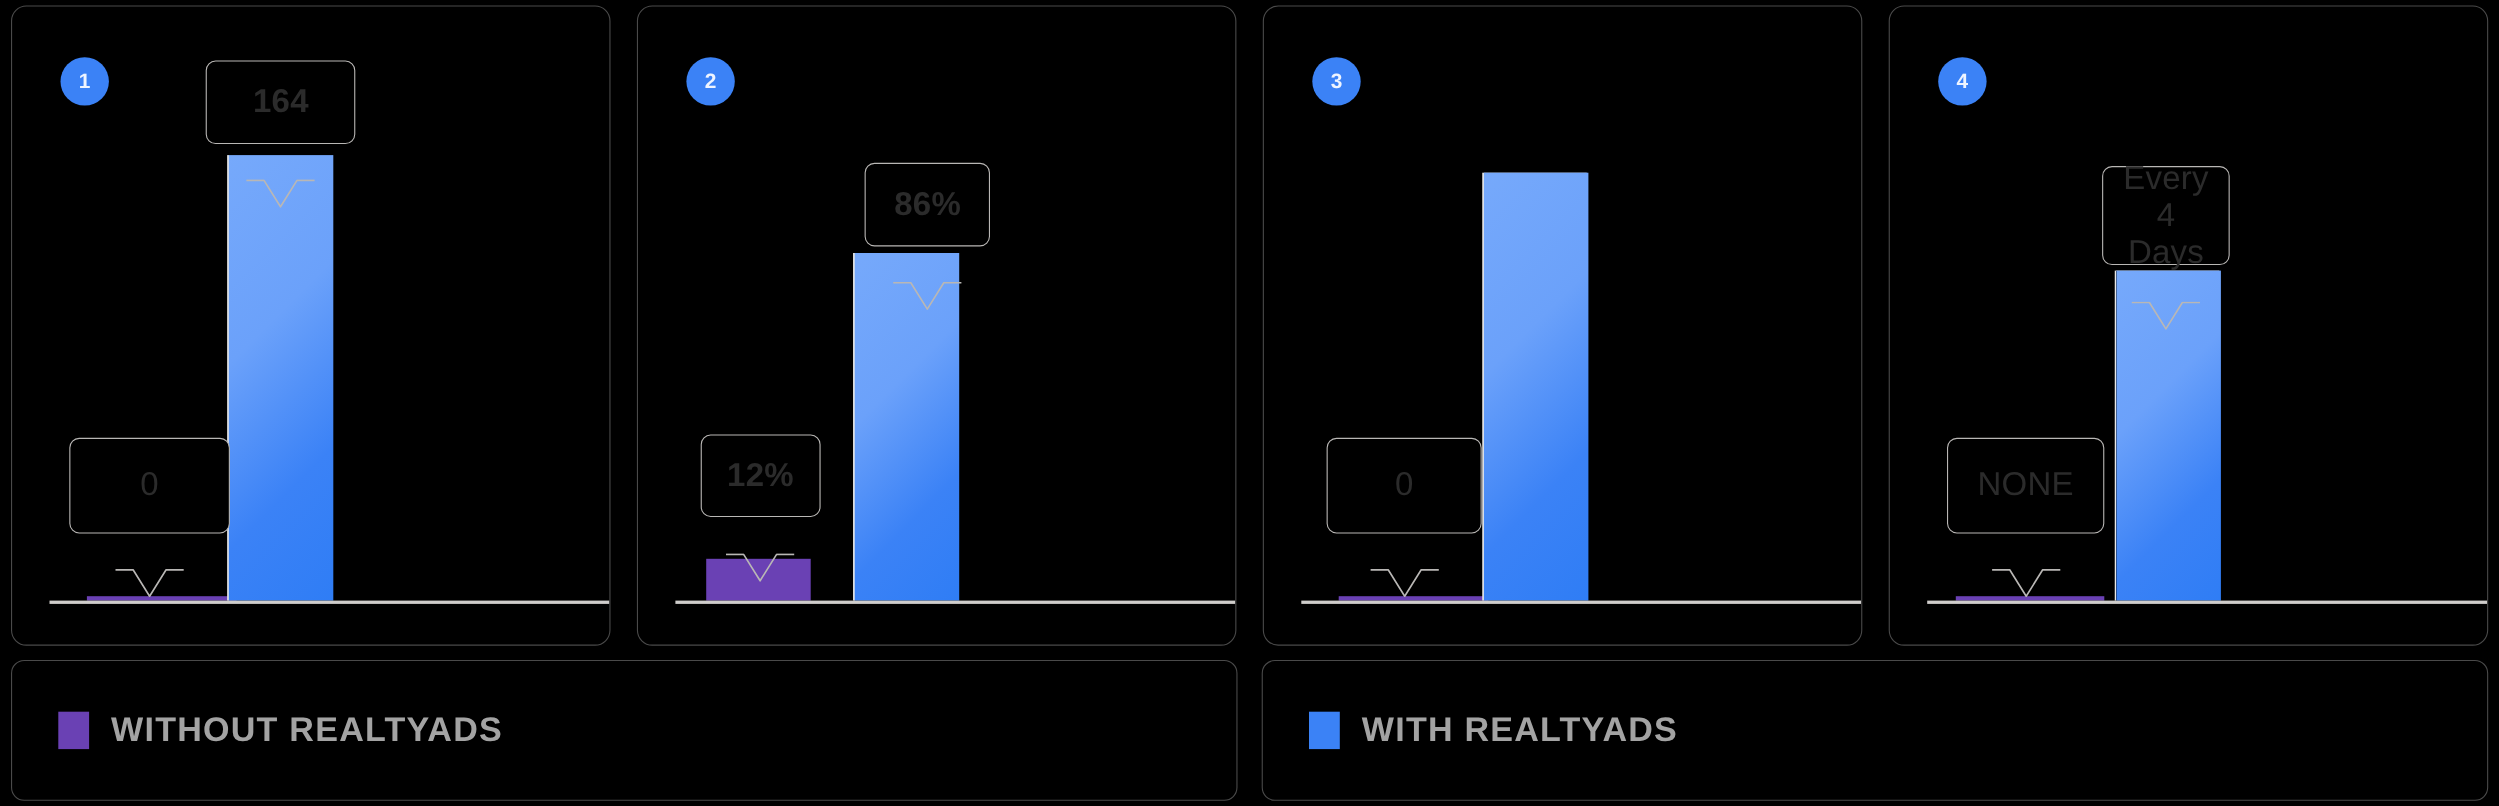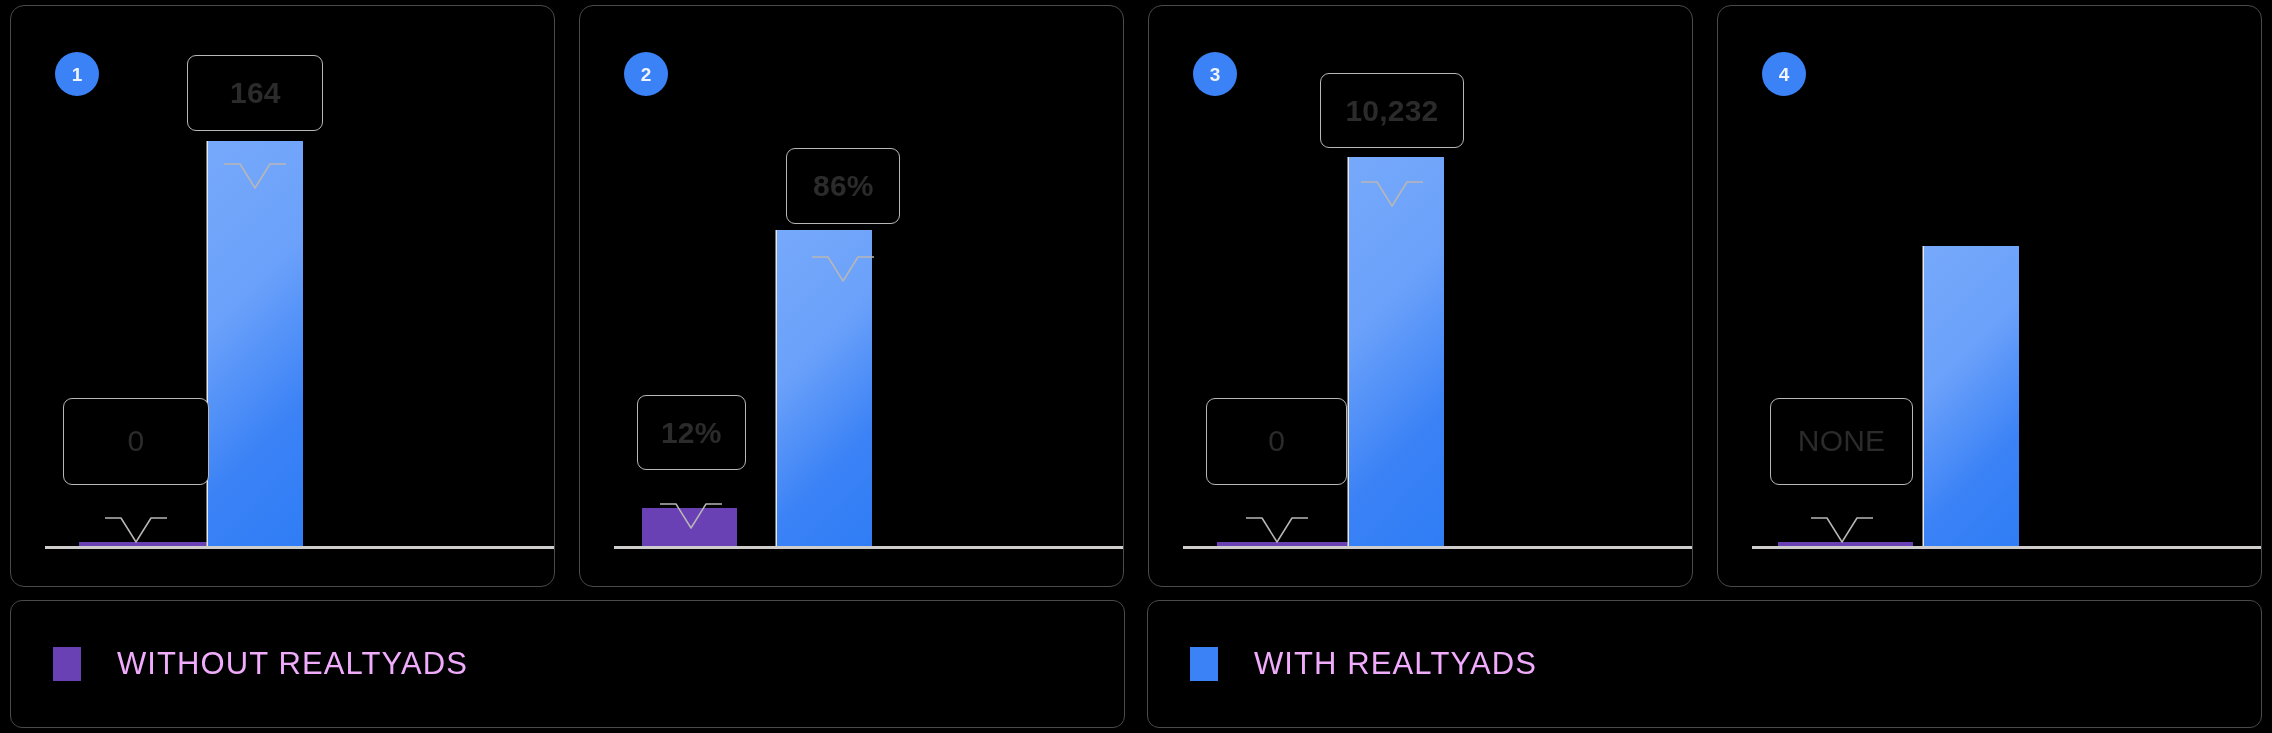--- a/index.html
+++ b/index.html
@@ -92,24 +92,24 @@
     border: 1.5px solid #4a4a4a;
     border-radius: 12px;
     display: flex; align-items: center;
     padding-left: 42px;
     background: #000;
   }
   .swatch { width: 28px; height: 34px; }
   .swatch.purple { background: #6a41b4; }
   .swatch.blue   { background: #3b82f6; }
   .legend-label {
-    margin-left: 36px;
-    color: #f0abfc;
+    margin-left: 20px;
+    color: #a3a3a3;
     font-size: 31px;
-    font-weight: 400;
+    font-weight: 700;
     letter-spacing: 1.1px;
   }
 </style>
 </head>
 <body>
 
 <div class="board">
 
   <div class="panels">
 
@@ -170,39 +170,40 @@
         <div class="bar blue" style="left:36.8%;width:17.5%;height:72%"></div>
       </div>
       <div class="callout light" style="left:10.5%;width:26%;height:15%;bottom:17.5%;">
         <span>0</span>
         <span class="notch">
           <svg width="66" height="30" viewBox="0 0 66 30">
               <path d="M2 1 L18 1 L33 25 L48 1 L64 1" fill="none" stroke="#b9b7b5" stroke-width="1.5" stroke-linejoin="round"></path>
             </svg>
         </span>
       </div>
-      <div class="callout" style="left:31.5%;width:26.5%;height:13%;bottom:75.5%;">
-        <span>10,232</span>
-        <span class="notch">
-          <svg width="66" height="30" viewBox="0 0 66 30">
-              <path d="M2 1 L18 1 L33 25 L48 1 L64 1" fill="none" stroke="#b9b7b5" stroke-width="1.5" stroke-linejoin="round"></path>
-            </svg>
-        </span>
-      </div>
       <div class="baseline"></div>
     </div>
 
     <div class="panel">
       <div class="badge">4</div>
       <div class="bars">
         <div class="bar purple" style="left:11%;width:25%;height:0.8%"></div>
         <div class="bar blue" style="left:38%;width:17.5%;height:55.5%"></div>
       </div>
       <div class="callout light" style="left:9.5%;width:26.5%;height:15%;bottom:17.5%;">
         <span>NONE</span>
+        <span class="notch">
+          <svg width="66" height="30" viewBox="0 0 66 30">
+              <path d="M2 1 L18 1 L33 25 L48 1 L64 1" fill="none" stroke="#b9b7b5" stroke-width="1.5" stroke-linejoin="round"></path>
+            </svg>
+        </span>
+      </div>
+      <div class="callout light" style="left:35.5%;width:21.5%;height:15.5%;bottom:59.5%;">
+        <span>Every 4
+Days</span>
         <span class="notch">
           <svg width="66" height="30" viewBox="0 0 66 30">
               <path d="M2 1 L18 1 L33 25 L48 1 L64 1" fill="none" stroke="#b9b7b5" stroke-width="1.5" stroke-linejoin="round"></path>
             </svg>
         </span>
       </div>
       <div class="baseline"></div>
     </div>
 
   </div>

